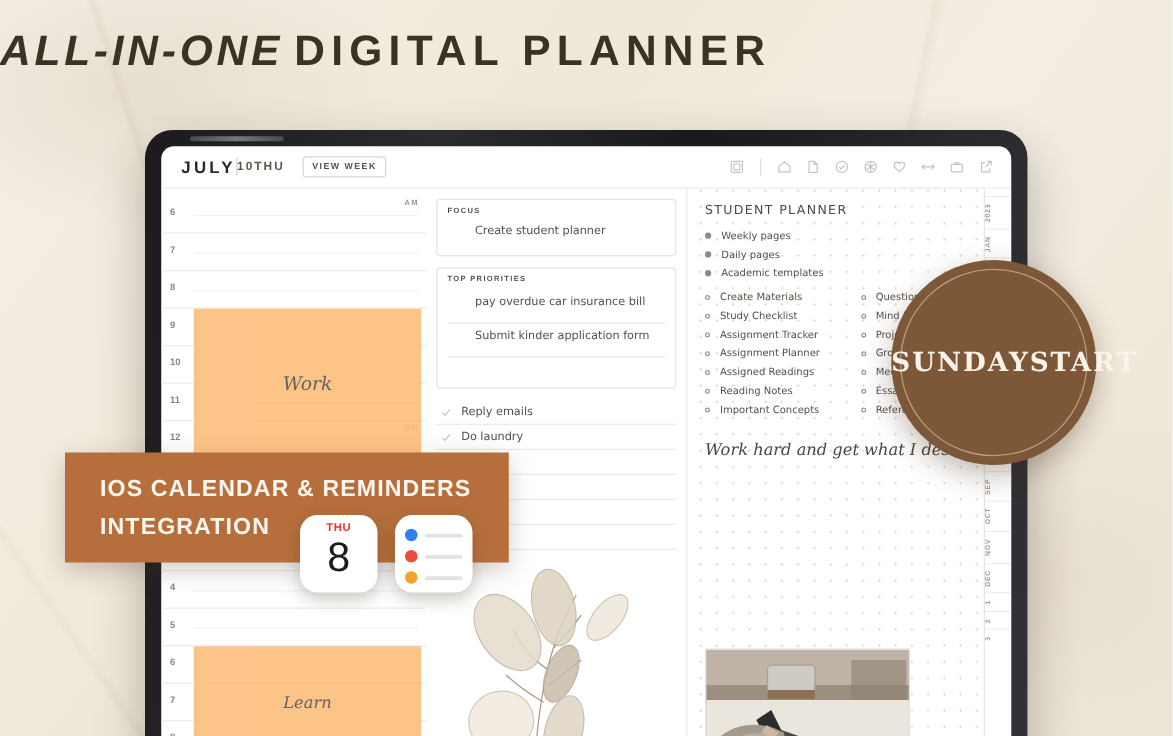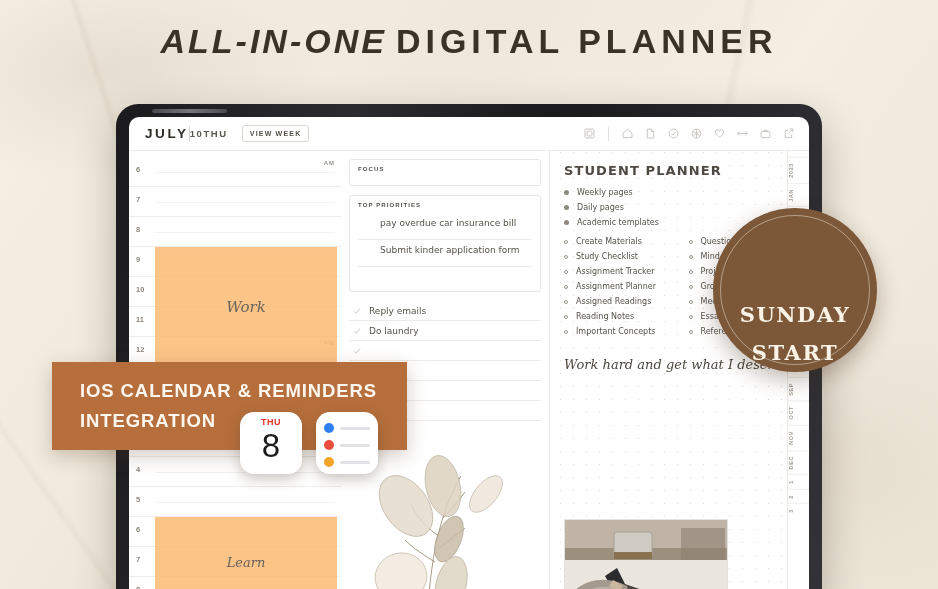--- a/index.html
+++ b/index.html
@@ -23,21 +23,21 @@
     content:""; position:absolute; inset:0;
     background:
       linear-gradient(72deg, transparent 23%, rgba(196,183,164,.20) 23.4%, transparent 24%),
       linear-gradient(102deg, transparent 70%, rgba(196,183,164,.16) 70.5%, transparent 71.3%),
       linear-gradient(55deg, transparent 8%, rgba(196,183,164,.13) 8.4%, transparent 9%);
   }
 
   
   #headline {
     position:absolute; top:22px; left:0; width:100%;
-    text-align:center;
+    text-align:left;
     color:#3b3226;
     font-size:34px;
     letter-spacing:5px;
     font-weight:700;
     white-space:nowrap;
   }
   #headline .ital {
     font-style:italic;
     font-weight:800;
     letter-spacing:3px;
@@ -126,21 +126,21 @@
   #todo { margin-top:2px; }
   .todo-row { display:flex; align-items:center; gap:8px; height:20px; border-bottom:1px solid #edebe7; padding-left:4px; }
   .todo-ico { width:8px; height:8px; color:#c6c2bc; flex:none; }
   .todo-ico svg{ width:100%; height:100%; display:block; }
   .leaf-art { position:absolute; left:24px; bottom:0; width:165px; height:180px; pointer-events:none; }
 
   
   #right { flex:1; border-left:1px solid #eae7e2; position:relative; padding:12px 10px 0 14px;
     background-image:radial-gradient(#dedbd5 .8px, transparent .9px);
     background-size:13px 13px; background-position:4px 8px; }
-  #sp-title { font-family:"DejaVu Sans", sans-serif; font-size:13px; letter-spacing:1.1px; color:#4e4a43; margin-bottom:7px;font-weight:bold; }
+  #sp-title { font-family:"DejaVu Sans", sans-serif; font-size:10px; letter-spacing:1.1px; color:#4e4a43; margin-bottom:7px; }
   .bul-row { display:flex; align-items:center; gap:8px; height:15px; }
   .dot-fill { width:5px; height:5px; border-radius:50%; background:#8f8a82; flex:none; }
   .dot-open { width:4px; height:4px; border-radius:50%; border:1px solid #9c978f; flex:none; }
   .bul-row .t { font-family:"DejaVu Sans", sans-serif; font-size:8px; color:#55514a; }
   #sp-cols { display:flex; gap:14px; margin-top:4px; }
   #sp-cols .col { flex:1; }
   #quote {
     margin-top:16px;
     font-family:"DejaVu Serif", serif; font-style:italic;
     font-size:13px; line-height:19px; color:#4b473f;
@@ -188,21 +188,21 @@
     padding:11px 8px 0 8px;
   }
   .rem-row { display:flex; align-items:center; gap:6px; margin-bottom:7px; }
   .rem-dot { width:10px; height:10px; border-radius:50%; flex:none; }
   .rem-bar { flex:1; height:3px; border-radius:2px; background:#e2e1e6; }
 
   #sunday-badge {
     position:absolute; left:713px; top:208px; width:164px; height:164px;
     border-radius:50%; background:#7d5838;
     box-shadow:0 8px 22px rgba(70,45,25,.33);
-    display:flex; flex-direction:column; align-items:center; justify-content:flex-end;
+    display:flex; flex-direction:row; align-items:center; justify-content:flex-start;
     color:#fbf3e8;
   }
   #sunday-badge:before{
     content:""; position:absolute; inset:7px; border-radius:50%;
     border:1px solid rgba(251,243,232,.45);
   }
   #sunday-badge span {
     font-family:"DejaVu Serif", serif; font-weight:700;
     font-size:21px; letter-spacing:1.6px; line-height:38px;
   }
@@ -356,20 +356,21 @@
             </div>
             <div class="sched-block second" style="top: 366px; height: 90px;">
               <span>Learn</span>
             </div>
           </div>
       </div>
 
       <div id="middle">
         <div class="card">
           <div class="card-title">FOCUS</div>
+          <div class="hand focus-line">Create student planner</div>
         </div>
         <div class="card">
           <div class="card-title">TOP PRIORITIES</div>
           <div id="priority-list">
               <div class="card-line hand">pay overdue car insurance bill</div>
               <div class="card-line hand">Submit kinder application form</div>
               <div class="card-line hand"></div>
             </div>
         </div>
         <div id="todo">

